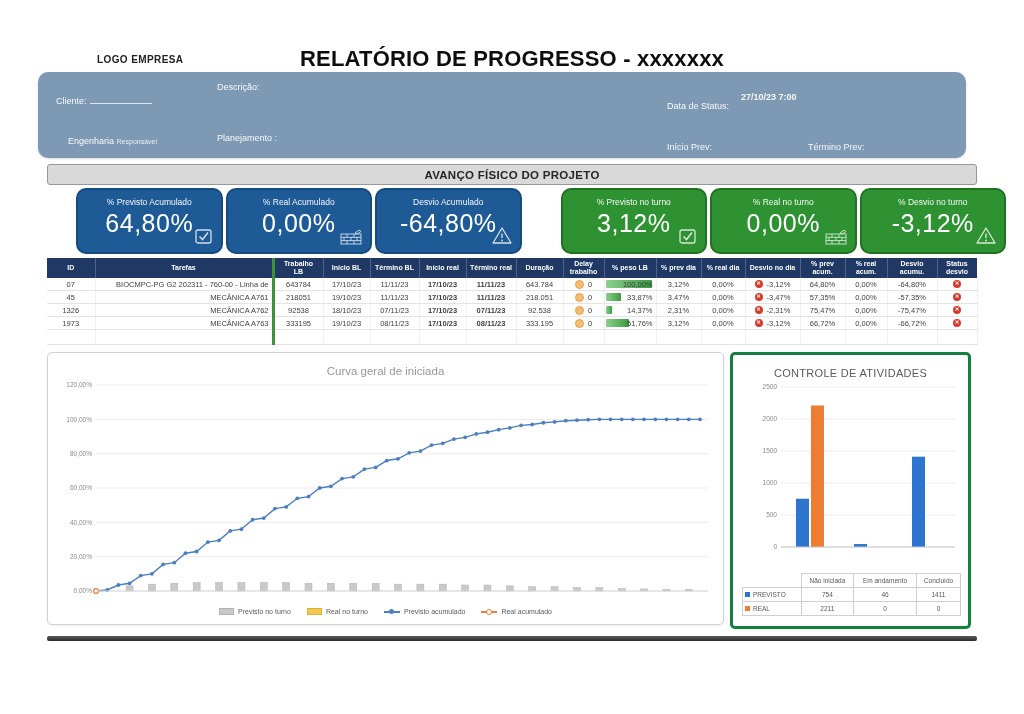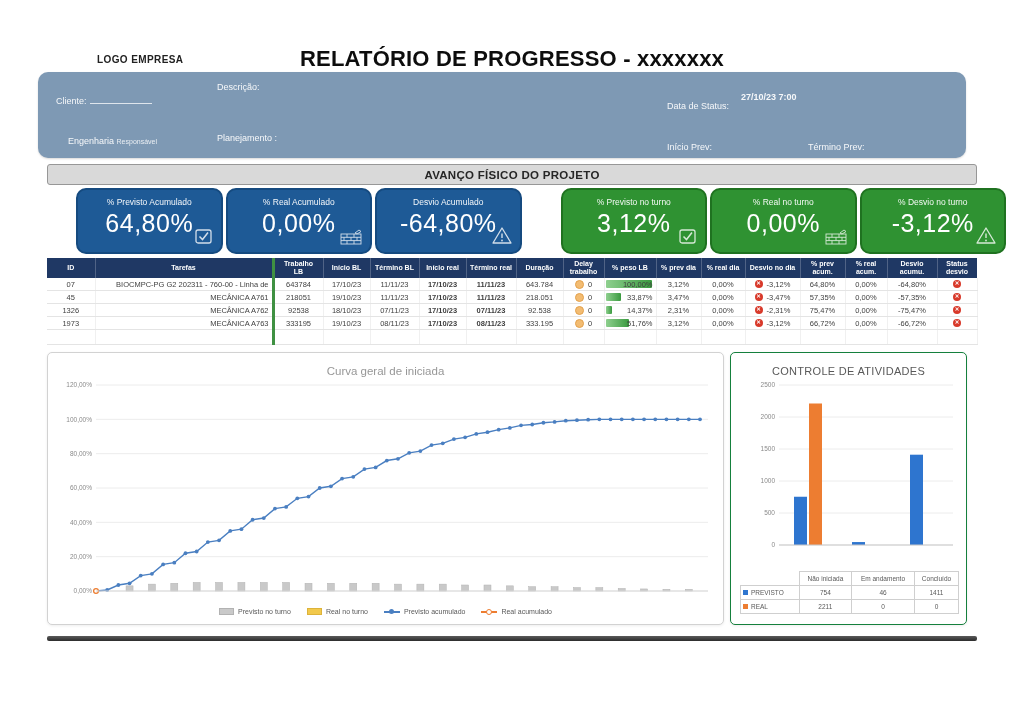--- a/index.html
+++ b/index.html
@@ -63,21 +63,21 @@
   .curve-legend{position:absolute;left:0;right:0;bottom:9px;display:flex;justify-content:center;gap:16px;font-size:7px;color:#595959;align-items:center;}
   .lg-item{display:flex;align-items:center;gap:4px;}
   .sw{display:inline-block;width:13px;height:5px;}
   .sw-gray{background:#c9c9c9;border:1px solid #b2b2b2;}
   .sw-yellow{background:#f2c94c;border:1px solid #ddb33a;}
   .lg-line{display:inline-block;width:16px;height:2px;position:relative;}
   .lg-line.blue{background:#4a7fc1;} .lg-line.orange{background:#ed7d31;}
   .lg-line .dot{position:absolute;left:5px;top:-2px;width:5px;height:5px;border-radius:50%;}
   .lg-line.blue .dot{background:#4a7fc1;} .lg-line.orange .dot{background:#fff;border:1px solid #ed7d31;width:4px;height:4px;}
 
-  .act-panel{left:730px;top:352px;width:235px;height:271px;background:#fff;border:1px solid #15803d;border-radius:5px;box-shadow:0 1px 3px rgba(0,0,0,.07);}
+  .act-panel{left:730px;top:352px;width:235px;height:271px;background:#fff;border:3px solid #15803d;border-radius:5px;box-shadow:0 1px 3px rgba(0,0,0,.07);}
   .act-title{text-align:center;margin-top:12px;font-size:11px;color:#595959;letter-spacing:.3px;}
   .act-svg-wrap{position:absolute;left:0;top:0;width:233px;height:200px;}
   .act-table{position:absolute;left:9px;right:7px;bottom:10px;border-collapse:collapse;font-size:6.5px;color:#595959;width:calc(100% - 16px);}
   .act-table td,.act-table th{border:1px solid #cfcfcf;height:13px;text-align:center;font-weight:400;padding:0 2px;}
   .act-table .nb{border:none;background:transparent;}
   .act-table .keycell{text-align:left;white-space:nowrap;}
   .keysq{display:inline-block;width:5px;height:5px;margin-right:3px;vertical-align:0;}
 
   .bottom-bar{left:47px;top:636px;width:930px;height:5px;background:linear-gradient(#5a5a5a,#2c2c2c);border-radius:2px;}
 </style>

